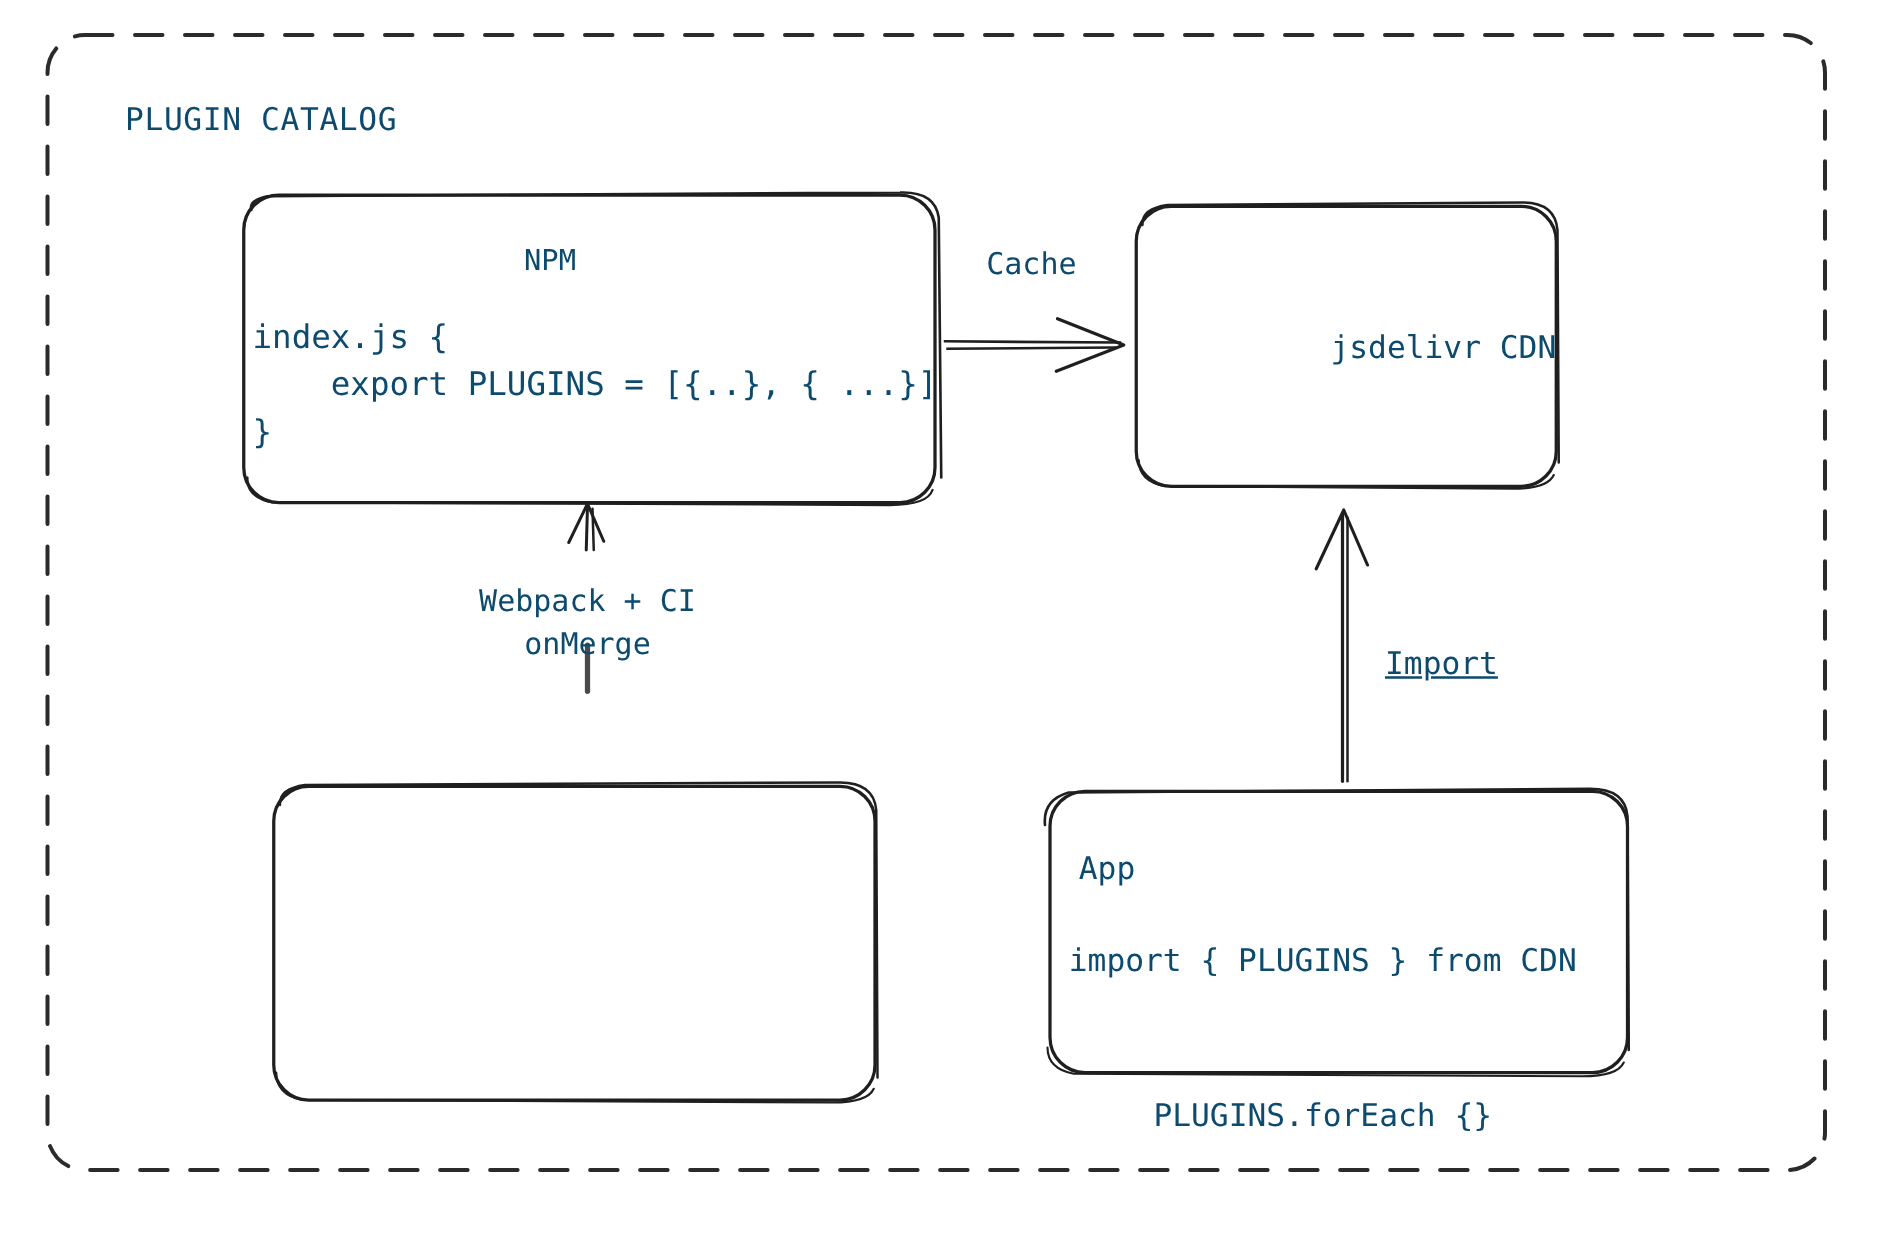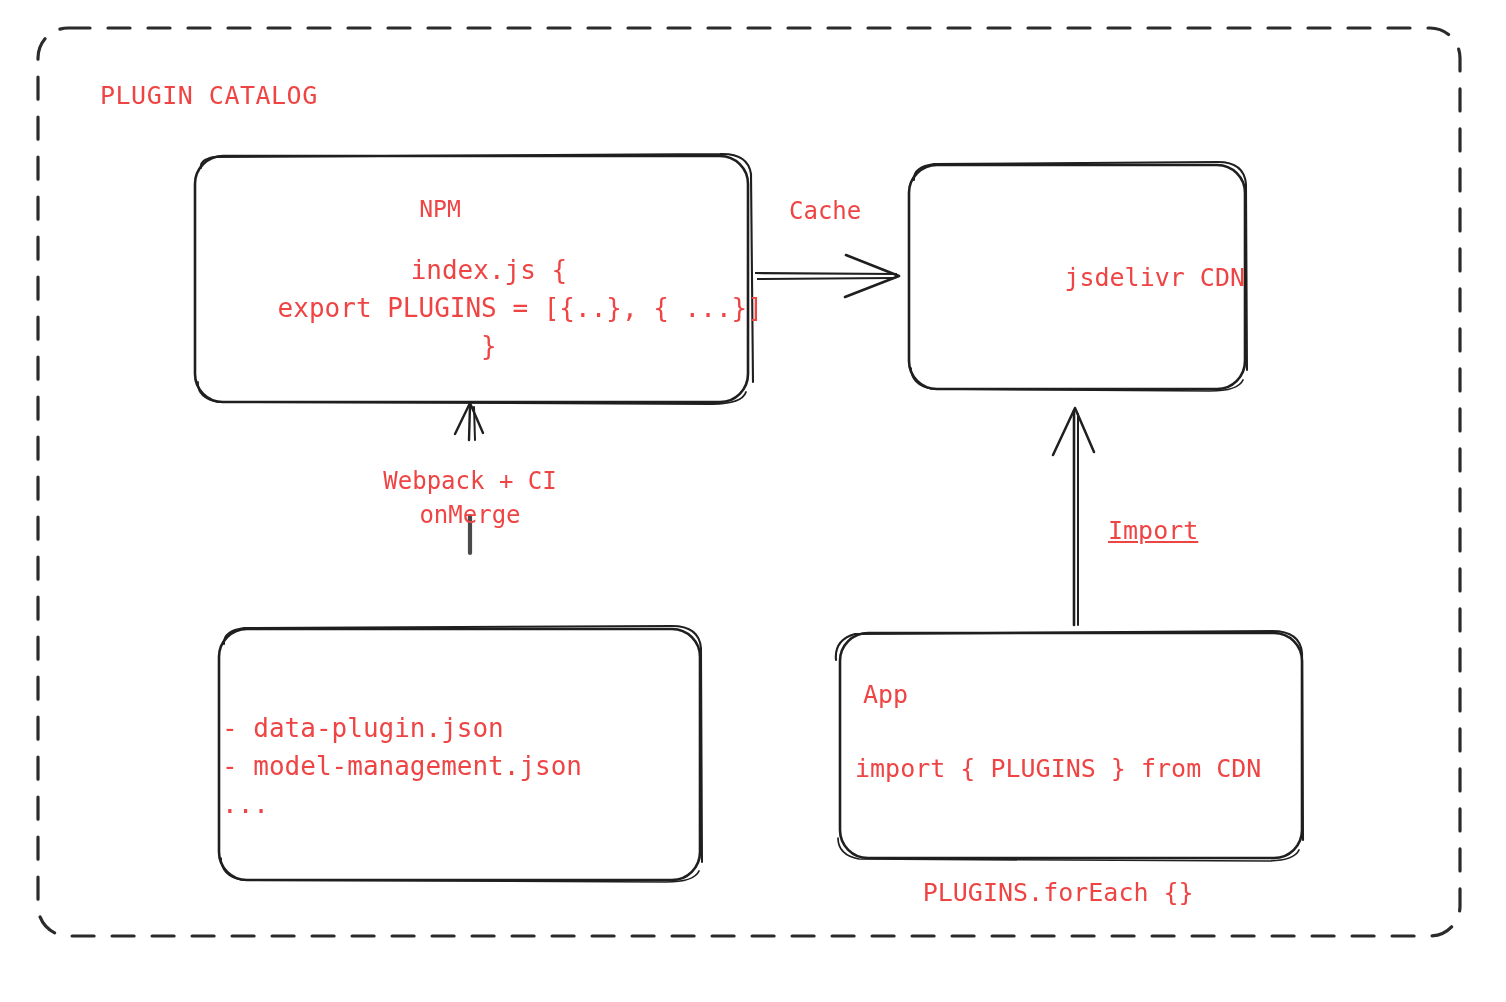--- a/index.html
+++ b/index.html
@@ -21,44 +21,43 @@
     left: 0;
     top: 0;
     width: 1506px;
     height: 1002px;
     pointer-events: none;
   }
   .txt {
     position: absolute;
     white-space: pre;
     font-family: "DejaVu Sans Mono", "Liberation Mono", monospace;
-    color: #ef4444;
+    color: #0c4a6e;
     line-height: 1.0;
   }
   
   #group-title {
     left: 100px;
     top: 83px;
     font-size: 25px;
     letter-spacing: 0.5px;
   }
   
   #npm-title {
     left: 196px;
     top: 198px;
     width: 488px;
     text-align: center;
     font-size: 23px;
   }
   #npm-code {
-    left: 215px;
+    left: 202px;
     top: 251px;
     font-size: 26px;
     line-height: 38px;
-    text-align: center;
   }
   
   #cdn-title {
     left: 908px;
     top: 265px;
     width: 337px;
     text-align: right;
     font-size: 25px;
   }
   
@@ -175,23 +174,20 @@
   <div class="txt" id="cdn-title">jsdelivr CDN</div>
 
   <div class="txt" id="cache-label">Cache</div>
 
   <div class="txt" id="build-label">Webpack + CI
 onMerge</div>
 
   <div class="txt" id="import-label">Import</div>
 
 
-  <div class="txt" id="repo-list">- data-plugin.json
-- model-management.json
-...</div>
 
   <div class="txt" id="app-title">App</div>
 
   <div class="txt" id="app-code">import { PLUGINS } from CDN
 
 PLUGINS.forEach {}</div>
 
 </div>
 
 </body></html>

